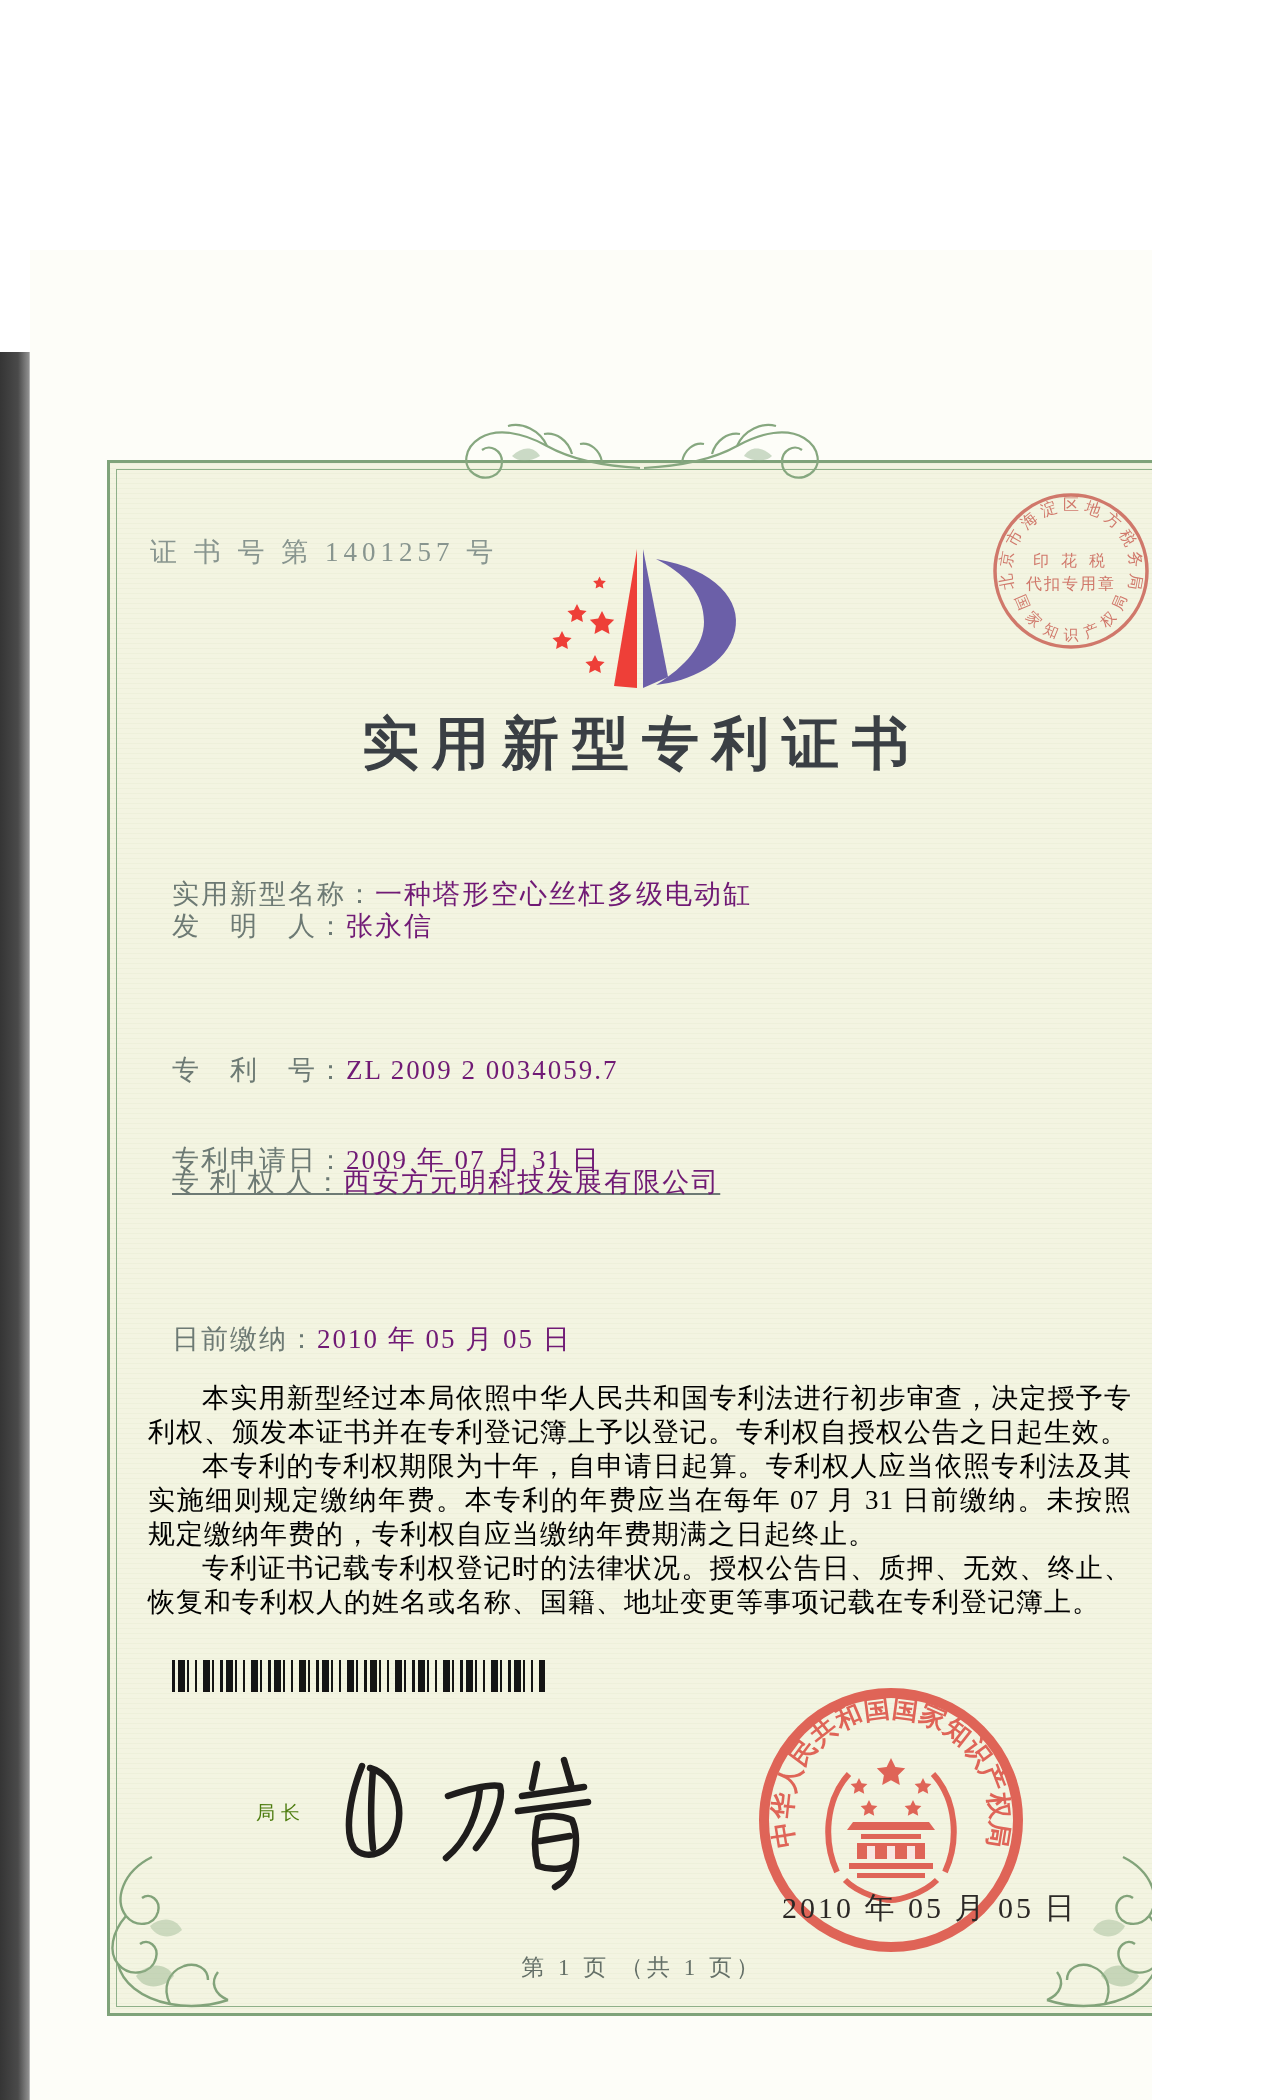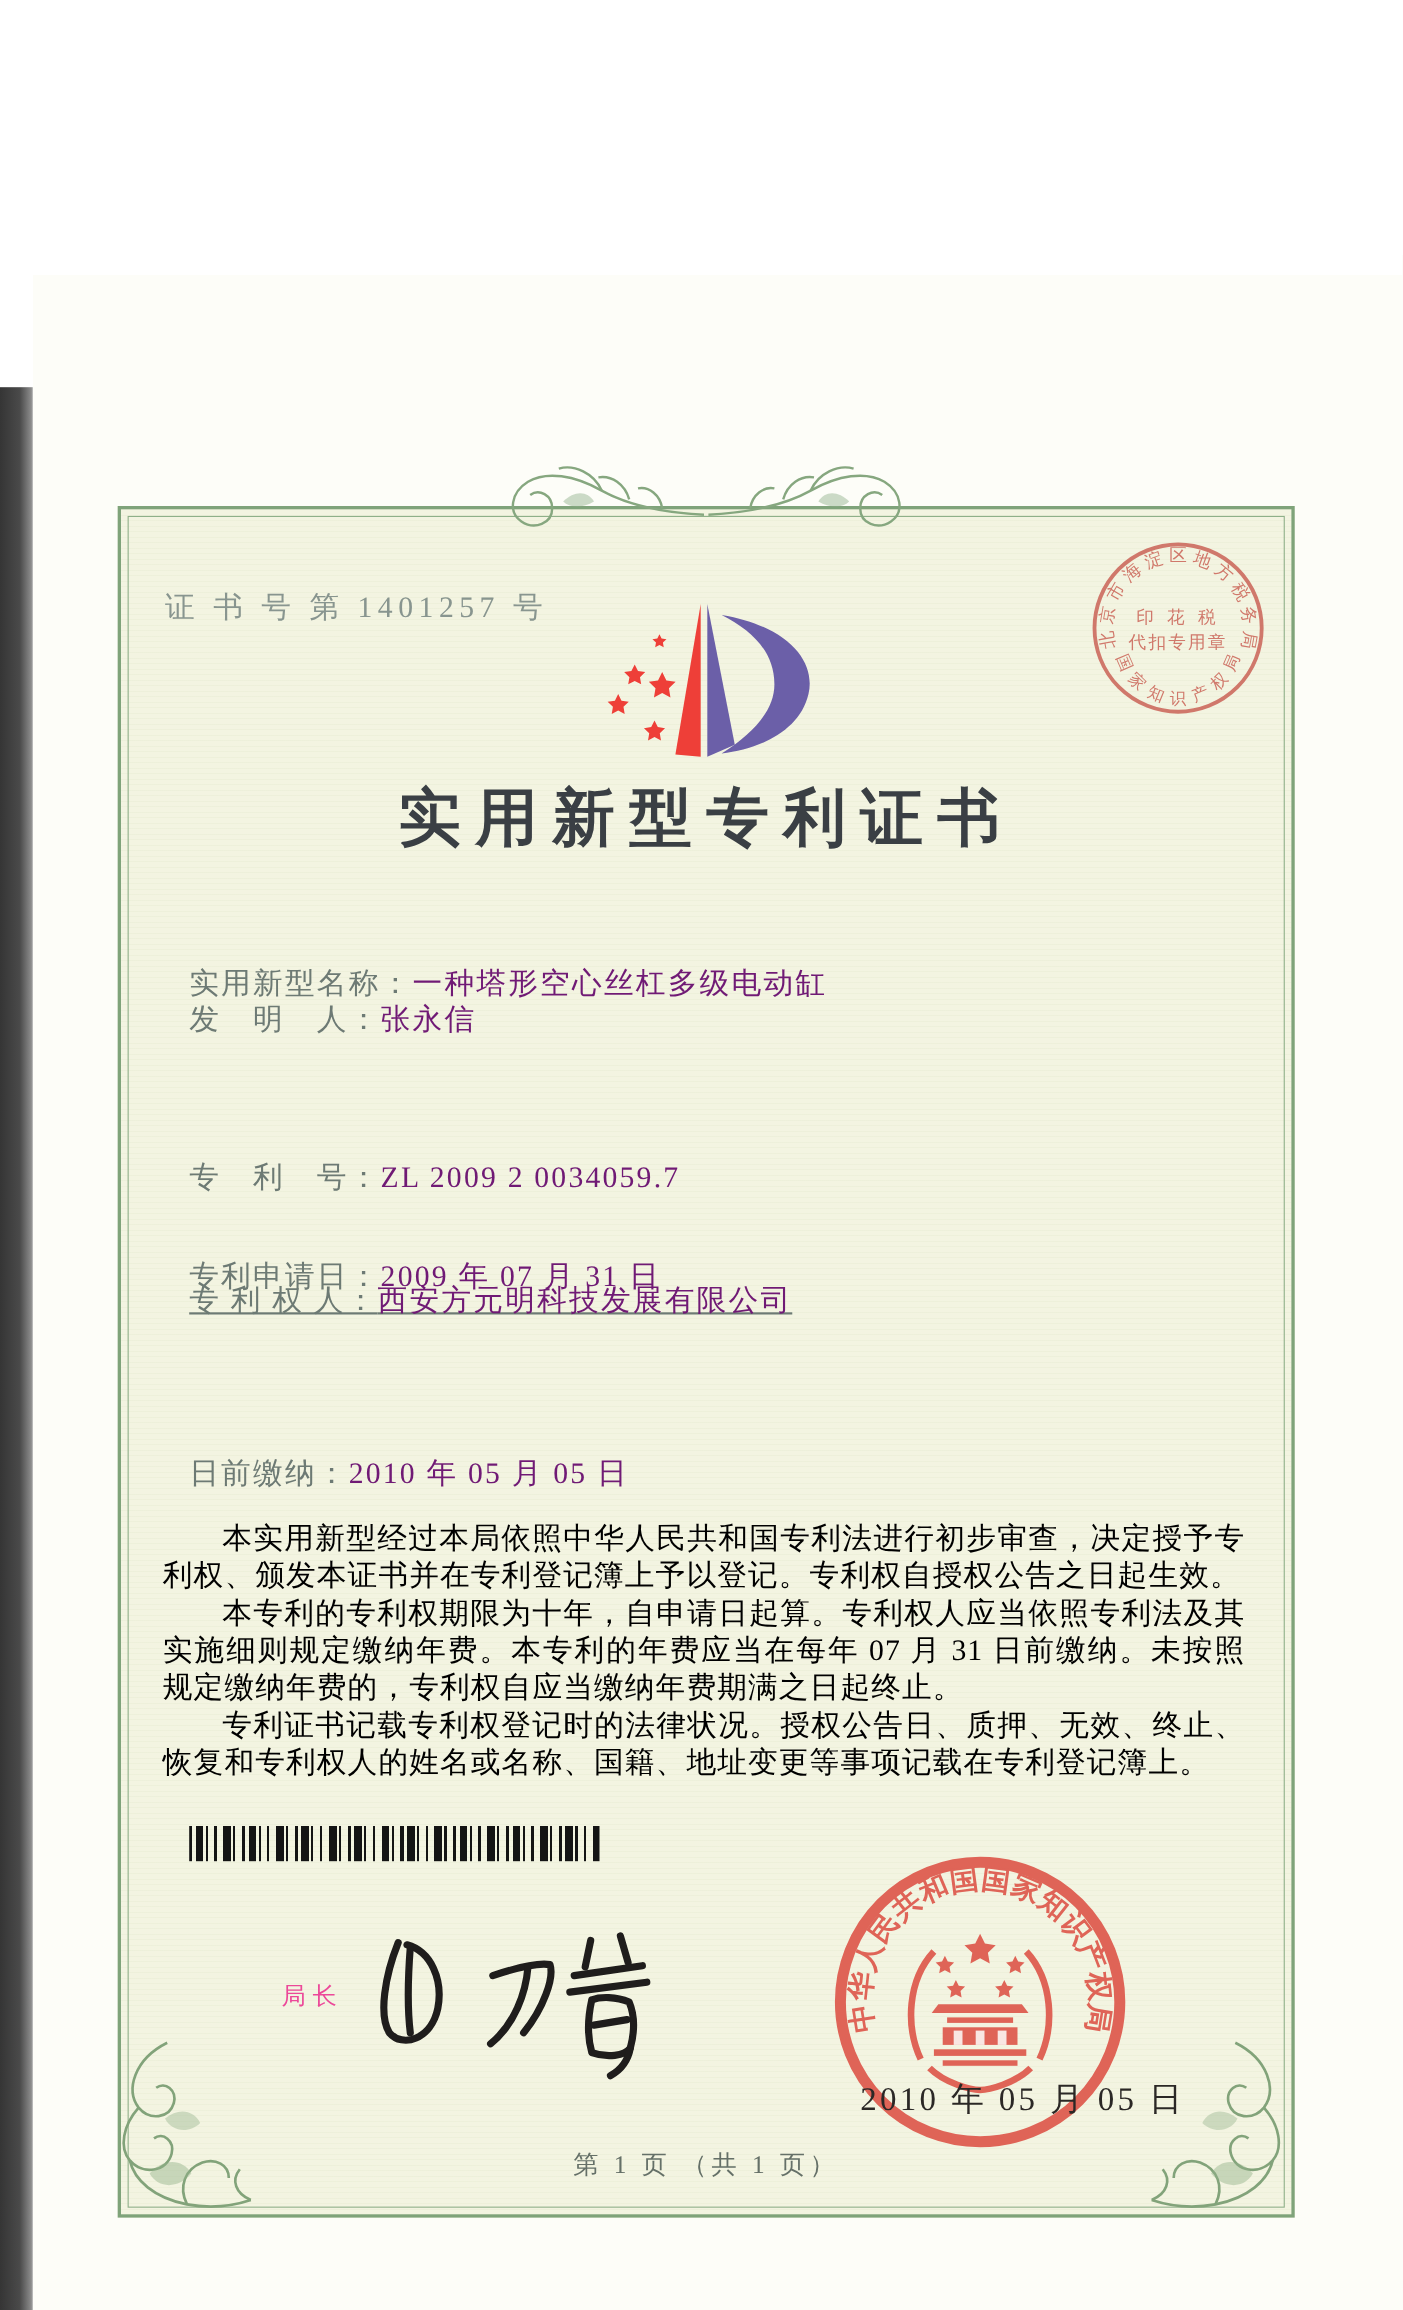--- a/index.html
+++ b/index.html
@@ -1,18 +1,18 @@
 <!DOCTYPE html>
 <html><head>
 <meta charset="utf-8">
 <style>
   * { margin:0; padding:0; box-sizing:border-box; }
   html,body { background:#ffffff; }
   body { font-family:"Liberation Serif","DejaVu Serif",serif; }
-  #canvas { position:relative; width:1275px; height:2100px; background:#ffffff; overflow:hidden; }
+  #canvas { position:relative; width:1152px; height:2100px; background:#ffffff; overflow:hidden; }
 
   .scan-strip { position:absolute; left:0; top:352px; width:30px; height:1748px;
     background:linear-gradient(to right,#353535,#4a4a4a 60%,#8d8d8d 95%,#c9c9c9); }
   .scan-dot { position:absolute; left:556px; top:286px; width:8px; height:3px; background:#9a9a9a; border-radius:2px; }
 
   .paper { position:absolute; left:30px; top:250px; width:1245px; height:1850px; background:#fdfdf8; }
 
   .frame { position:absolute; left:107px; top:460px; width:1070px; height:1556px;
     border:3px solid #7fa37a;
     background:
@@ -42,21 +42,21 @@
 
   .barcode { position:absolute; left:172px; top:1660px; width:373px; height:32px;
     background:repeating-linear-gradient(90deg,
       #141414 0 3px, transparent 3px 6px,
       #141414 6px 13px, transparent 13px 15px,
       #141414 15px 17px, transparent 17px 23px,
       #141414 23px 25px, transparent 25px 31px,
       #141414 31px 38px, transparent 38px 40px,
       #141414 40px 42px, transparent 42px 48px); }
 
-  .signer-title { position:absolute; left:256px; top:1800px; font-size:22px; color:#ec4899; letter-spacing:6px; }
+  .signer-title { position:absolute; left:256px; top:1800px; font-size:19px; color:#4d7c0f; letter-spacing:6px; }
   .signature { position:absolute; left:332px; top:1748px; }
 
   .seal { position:absolute; left:753px; top:1682px; }
   .seal-date { position:absolute; left:782px; top:1888px; font-size:30px; color:#2b2826; letter-spacing:3px; white-space:nowrap; z-index:6; }
 
   .tax-stamp { position:absolute; left:986px; top:486px; }
 
   .footer { position:absolute; left:107px; top:1952px; width:1070px; text-align:center;
     font-size:23px; color:#657068; letter-spacing:4px; }
 </style>

